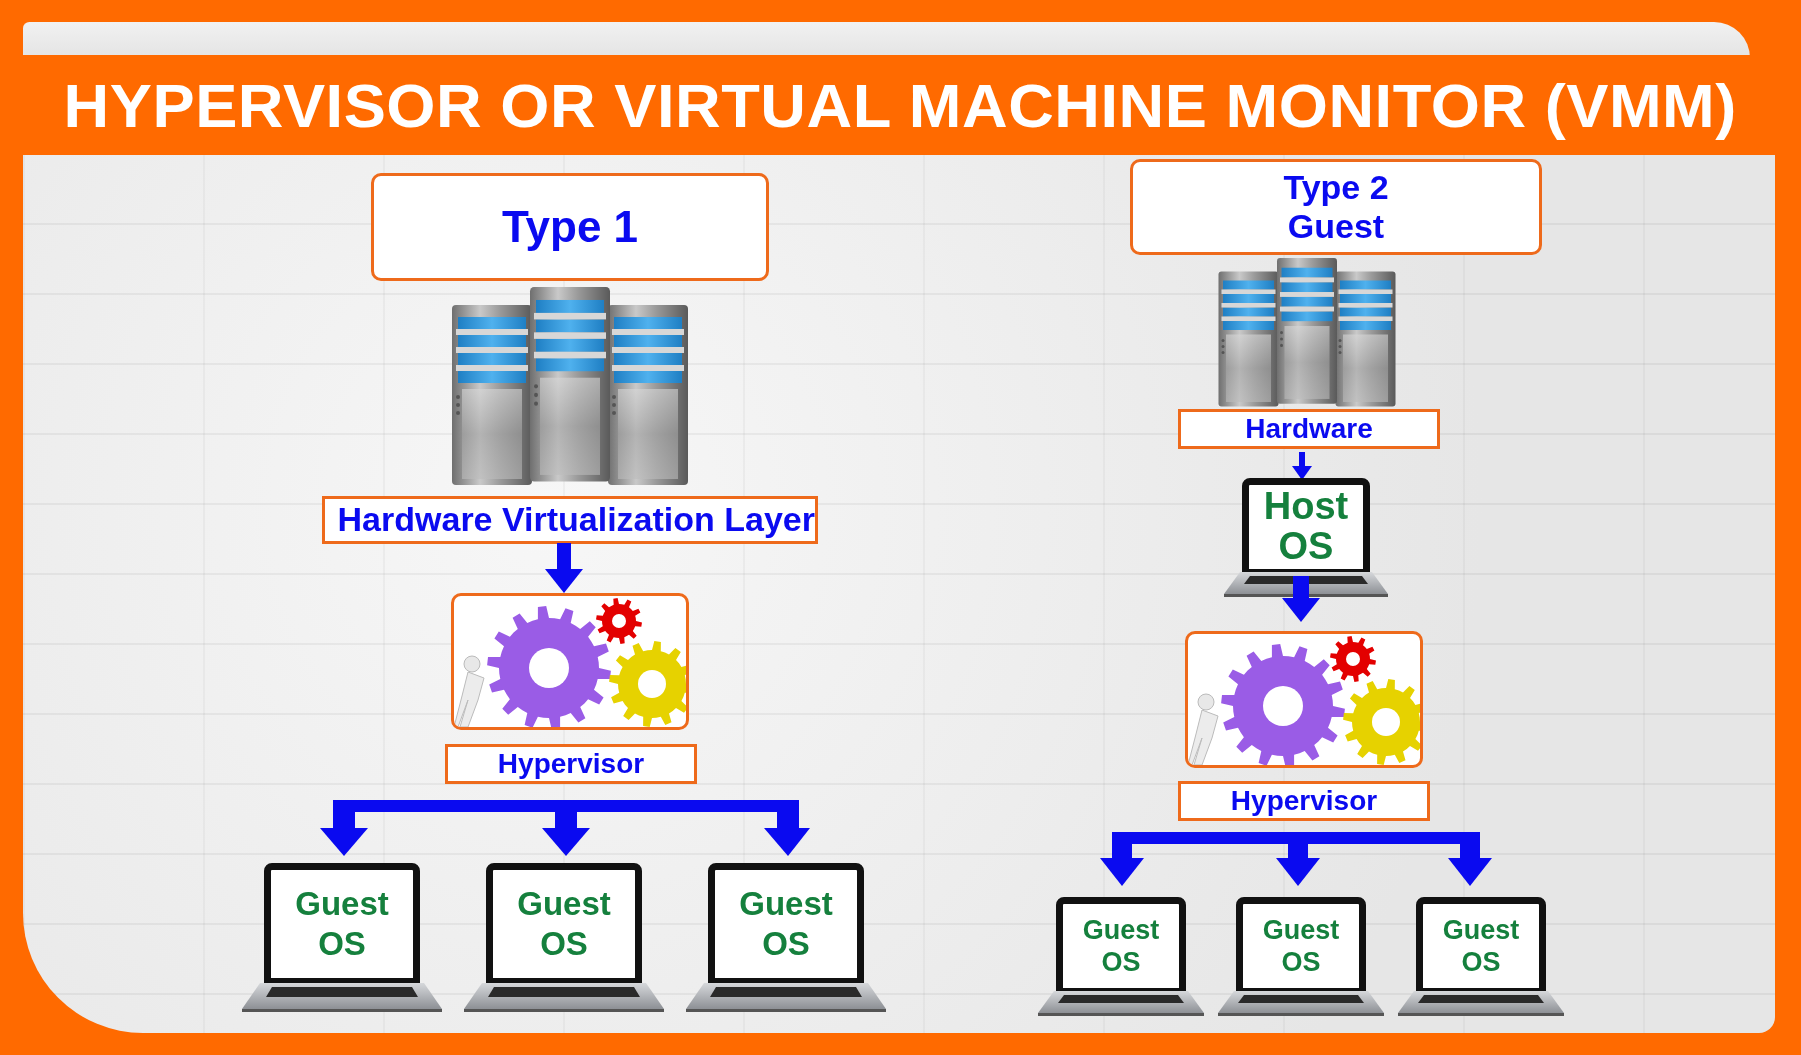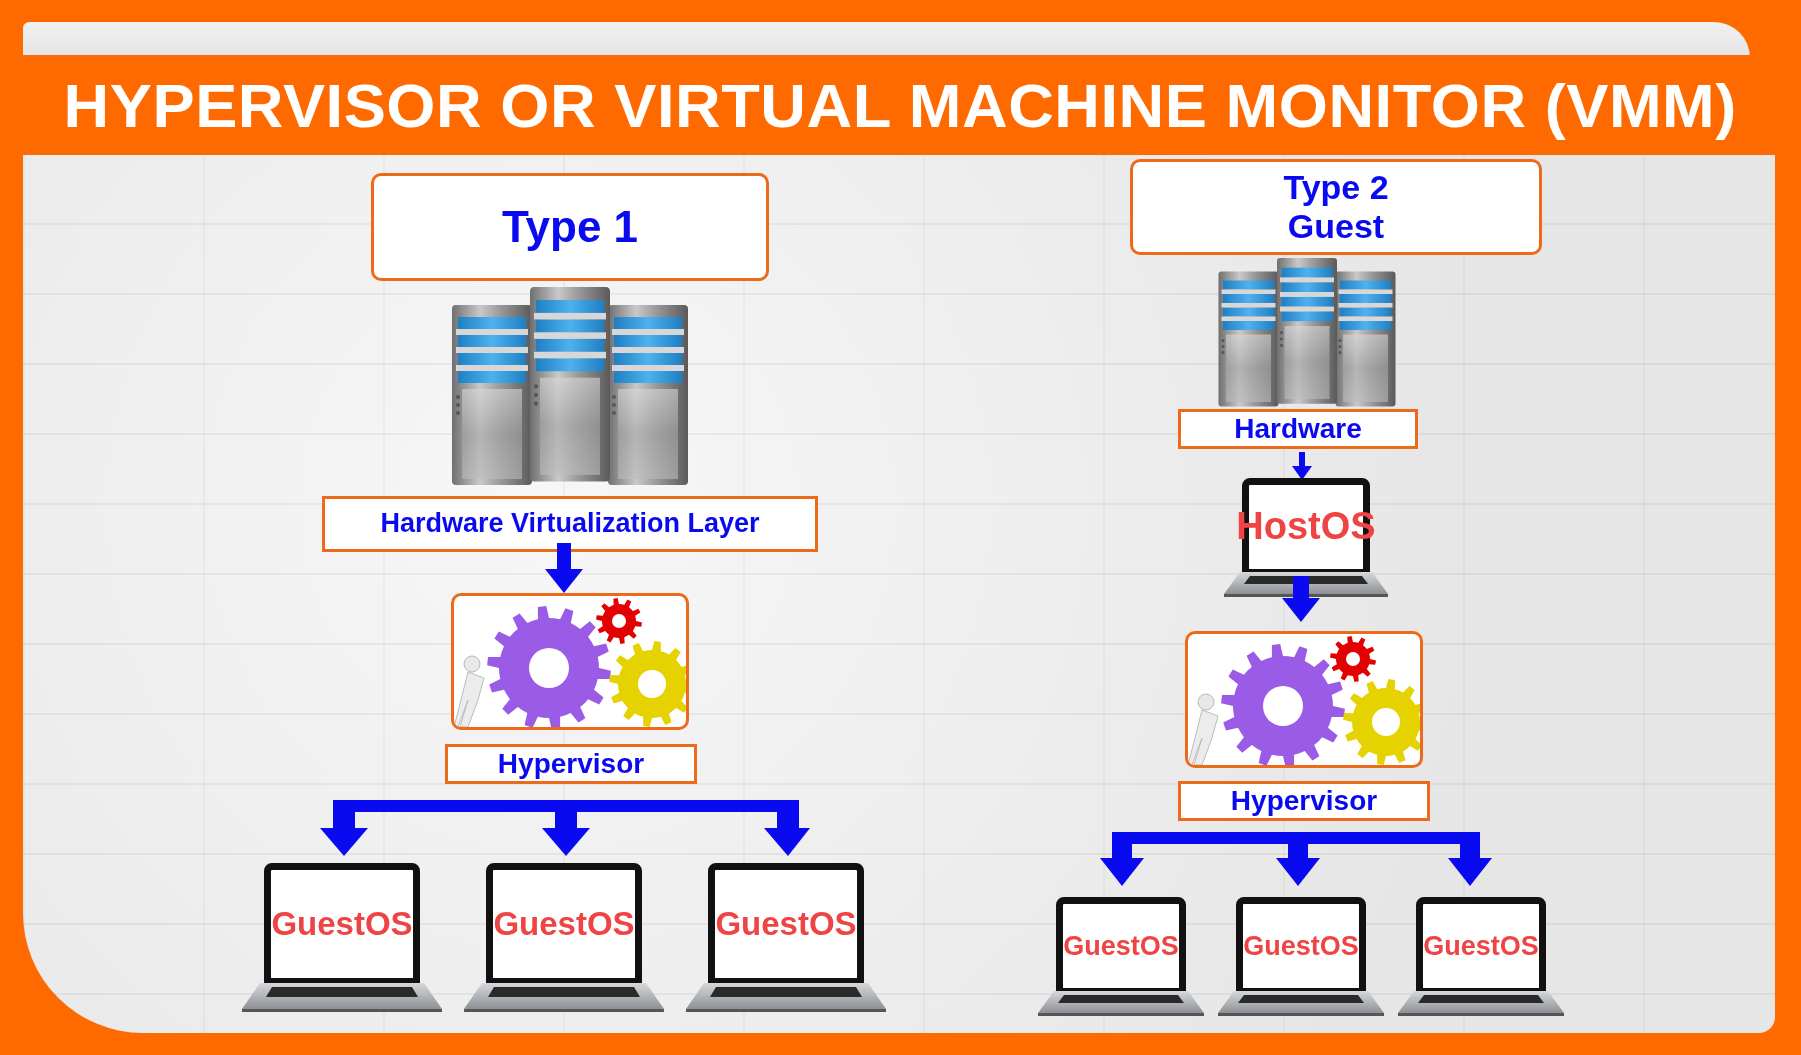--- a/index.html
+++ b/index.html
@@ -38,23 +38,23 @@
     color: #0a0af0; font-family: "Liberation Sans", sans-serif; font-weight: 700;
     display: flex; flex-direction: column; align-items: center; justify-content: center;
     text-align: center; box-sizing: border-box; line-height: 1.15;
   }
   .rounded { border-radius: 10px; }
   .arrow { position: absolute; }
   .laptop { position: absolute; }
   .laptop .screen {
     position: absolute; left: 0; top: 0; right: 0; bottom: 0;
     background: #fff; border: 7px solid #111; border-radius: 8px 8px 0 0;
-    box-sizing: border-box; display: flex; flex-direction: row;
+    box-sizing: border-box; display: flex; flex-direction: column;
     align-items: center; justify-content: center;
-    color: #ef4444; font-family: "Liberation Sans", sans-serif; font-weight: 700;
+    color: #15803d; font-family: "Liberation Sans", sans-serif; font-weight: 700;
     line-height: 1.2;
   }
   .laptop .base {
     position: absolute; height: 30px;
   }
   .server { position: absolute; }
 </style>
 </head>
 <body>
 
@@ -112,21 +112,21 @@
 </div>
 
 <svg class="server" style="left:450px; top:287px;" width="240" height="200" viewBox="0 0 240 200">
   <use href="#tower" x="2" y="18"></use>
   <use href="#tower" x="158" y="18"></use>
   <g transform="translate(80,0) scale(1,1.08)">
       <use href="#tower"></use>
     </g>
 </svg>
 
-<div class="box" style="left:322px; top:496px; width:496px; height:56px; font-size:27px;">
+<div class="box" style="left:322px; top:496px; width:496px; height:48px; font-size:34px;align-items:flex-end;">
   <div>Hardware Virtualization Layer</div>
 </div>
 
 <svg class="arrow" style="left:545px; top:543px;" width="38" height="50" viewBox="0 0 38 50">
   <rect x="12" y="0" width="14" height="28" fill="#0a0af0"></rect>
   <polygon points="0,26 38,26 19,50" fill="#0a0af0"></polygon>
 </svg>
 
 <div class="box rounded" style="left:451px; top:593px; width:238px; height:137px; overflow:hidden; padding:0;">
   <svg width="232" height="131" viewBox="0 0 232 131">
@@ -201,21 +201,21 @@
 </div>
 
 <svg class="server" style="left:1215px; top:258px;" width="184" height="150" viewBox="0 0 240 200">
   <use href="#tower" x="2" y="18"></use>
   <use href="#tower" x="158" y="18"></use>
   <g transform="translate(80,0) scale(1,1.08)">
       <use href="#tower"></use>
     </g>
 </svg>
 
-<div class="box" style="left:1178px; top:409px; width:240px; height:40px; font-size:28px;">
+<div class="box" style="left:1178px; top:409px; width:262px; height:40px; font-size:28px;">
   <div>Hardware</div>
 </div>
 
 <svg class="arrow" style="left:1292px; top:452px;" width="20" height="28" viewBox="0 0 20 28">
   <rect x="7" y="0" width="6" height="16" fill="#0a0af0"></rect>
   <polygon points="0,14 20,14 10,28" fill="#0a0af0"></polygon>
 </svg>
 
 <div class="laptop" style="left:1224px; top:478px; width:164px; height:122px;">
   <div class="screen" style="left:18px; right:18px; bottom:24px; font-size:38px; line-height:1.05;">

